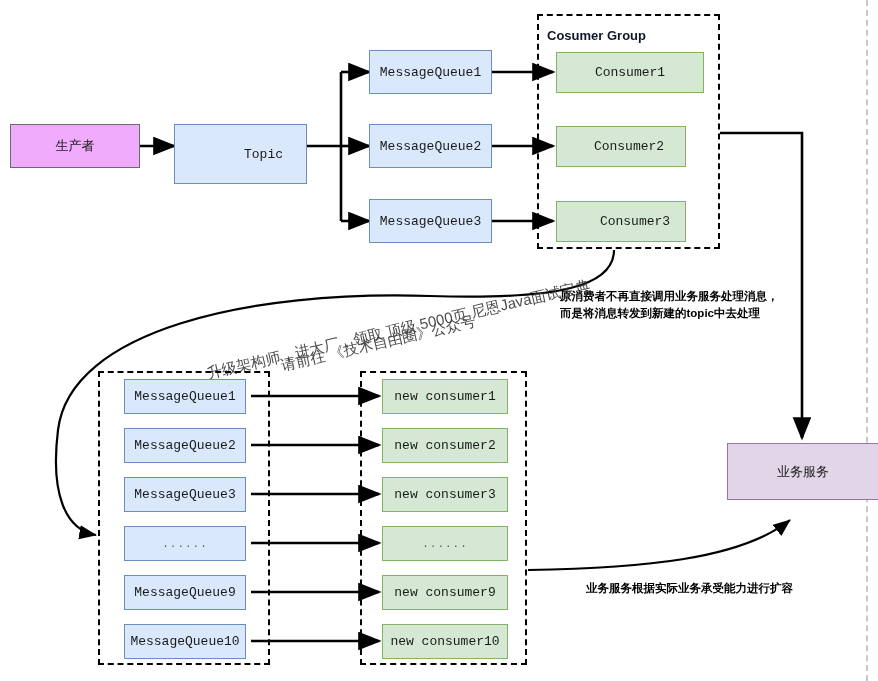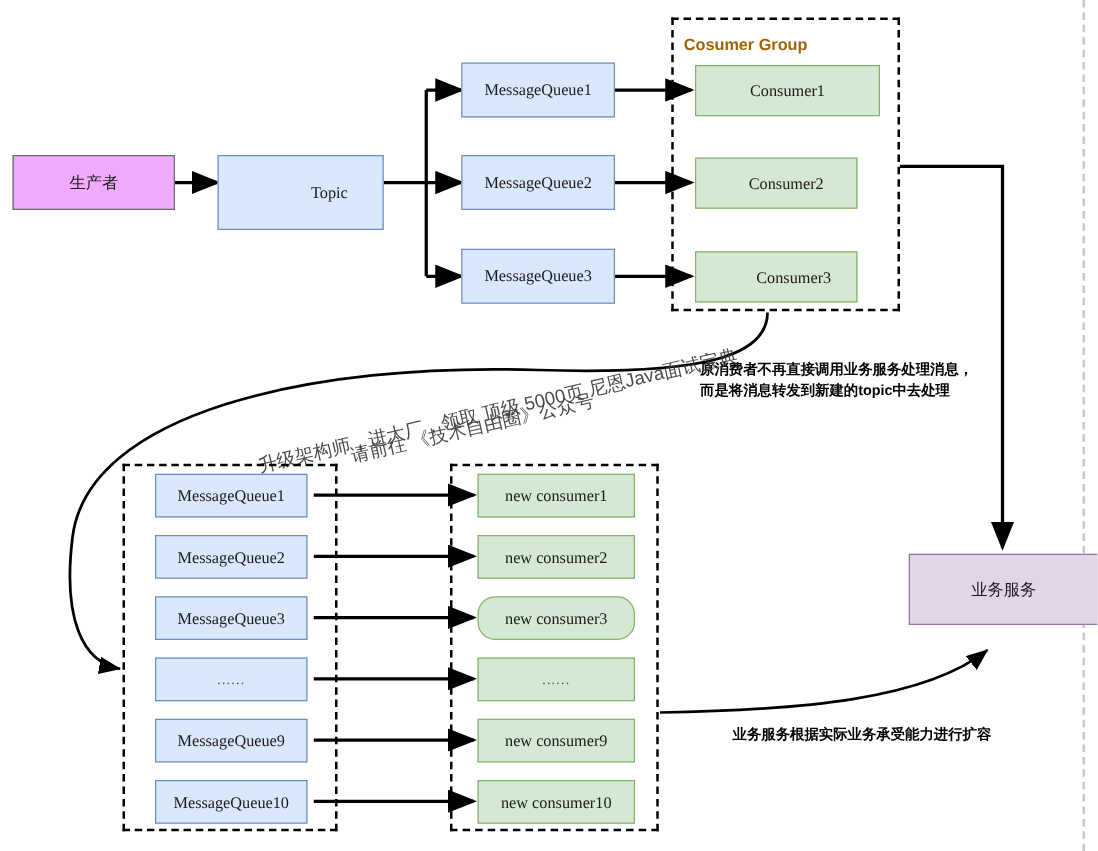--- a/index.html
+++ b/index.html
@@ -1,30 +1,30 @@
 <!DOCTYPE html>
 <html><head>
 <meta charset="utf-8">
 <style>
   html,body{margin:0;padding:0;background:#ffffff;}
   body{width:878px;height:681px;font-family:"Liberation Sans","DejaVu Sans",sans-serif;}
   #canvas{position:relative;width:878px;height:681px;overflow:hidden;background:#fff;}
 
   .box{position:absolute;box-sizing:border-box;display:flex;align-items:center;
        justify-content:center;font-size:13px;color:#1a1a1a;text-align:center;
-       font-family:Liberation Serif, serif;}
+       font-family:Liberation Mono, monospace;}
   .blue{background:#dae8fc;border:1.4px solid #6c8ebf;}
   .green{background:#d5e8d4;border:1.4px solid #82b366;}
   .gray{background:#f0abfc;border:1.6px solid #6b6b6b;}
   .purple{background:#e1d5e7;border:1.4px solid #9673a6;}
 
   .dashbox{position:absolute;box-sizing:border-box;border:2.2px dashed #000;}
   .pagedash{position:absolute;border-left:2px dashed #c8c8c8;}
 
-  .grouplabel{position:absolute;font-size:13px;font-weight:bold;color:#a16207;
+  .grouplabel{position:absolute;font-size:13px;font-weight:bold;color:#0f172a;
               font-family:"Liberation Sans","DejaVu Sans",sans-serif;}
 
   .note{position:absolute;font-size:11.5px;font-weight:bold;color:#000;line-height:1.45;
         white-space:pre-line;font-family:"Liberation Sans","DejaVu Sans",sans-serif;}
 
   .wm{position:absolute;color:#3b3b3b;font-size:15px;line-height:1.9;white-space:pre-line;
       opacity:.92;font-family:"Liberation Sans","DejaVu Sans",sans-serif;
       transform:rotate(-13deg);transform-origin:left top;pointer-events:none;}
 
   svg.edges{position:absolute;left:0;top:0;width:878px;height:681px;overflow:visible;}
@@ -105,20 +105,20 @@
 
   <div class="box blue" style="left:124px;top:379px;width:122px;height:35px;">MessageQueue1</div>
   <div class="box blue" style="left:124px;top:428px;width:122px;height:35px;">MessageQueue2</div>
   <div class="box blue" style="left:124px;top:477px;width:122px;height:35px;">MessageQueue3</div>
   <div class="box blue dots" style="left:124px;top:526px;width:122px;height:35px;font-size:11px;color:#555;">......</div>
   <div class="box blue" style="left:124px;top:575px;width:122px;height:35px;">MessageQueue9</div>
   <div class="box blue" style="left:124px;top:624px;width:122px;height:35px;">MessageQueue10</div>
 
   <div class="box green" style="left:382px;top:379px;width:126px;height:35px;">new consumer1</div>
   <div class="box green" style="left:382px;top:428px;width:126px;height:35px;">new consumer2</div>
-  <div class="box green" style="left:382px;top:477px;width:126px;height:35px;border-radius:14px;">new consumer3</div>
+  <div class="box green" style="left:382px;top:477px;width:126px;height:35px;">new consumer3</div>
   <div class="box green dots" style="left:382px;top:526px;width:126px;height:35px;font-size:11px;color:#555;">......</div>
   <div class="box green" style="left:382px;top:575px;width:126px;height:35px;">new consumer9</div>
   <div class="box green" style="left:382px;top:624px;width:126px;height:35px;">new consumer10</div>
 
   <div class="box purple" style="left:727px;top:443px;width:152px;height:57px;">业务服务</div>
 
 </div>
 
 </body></html>

